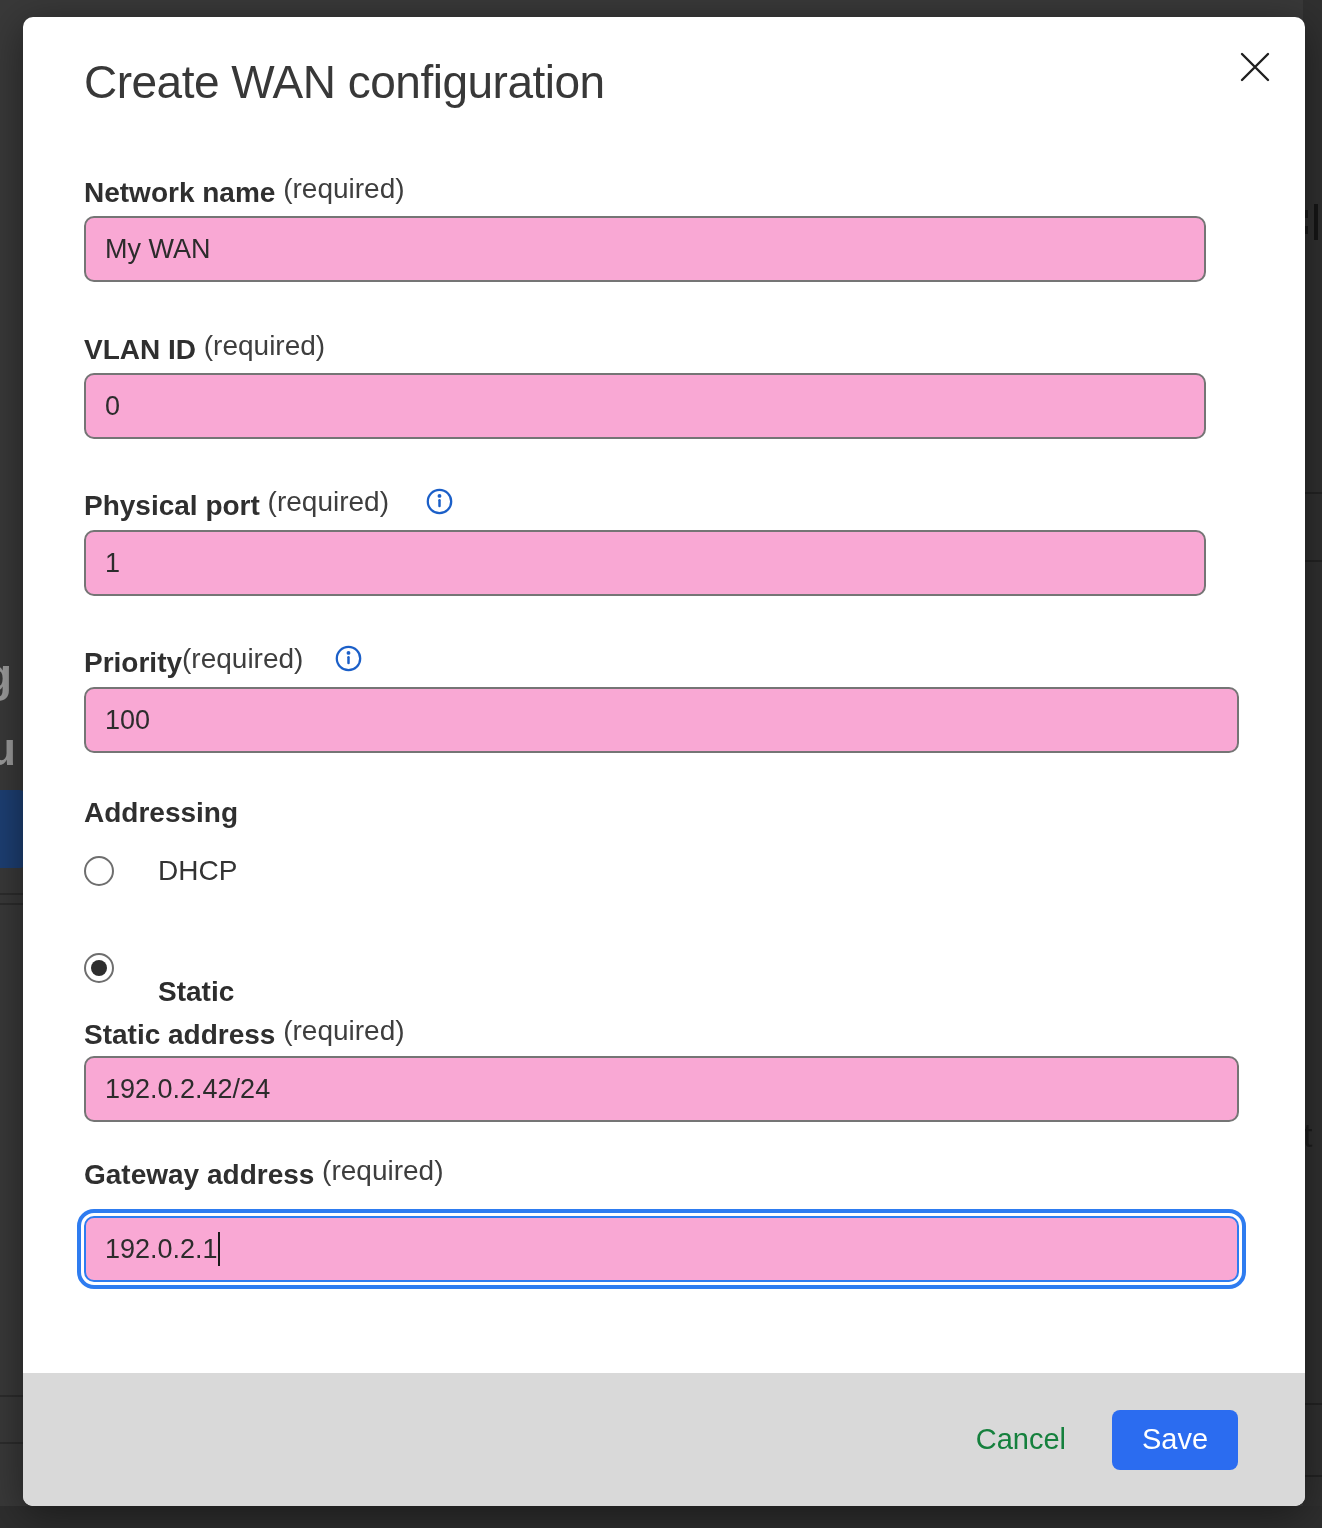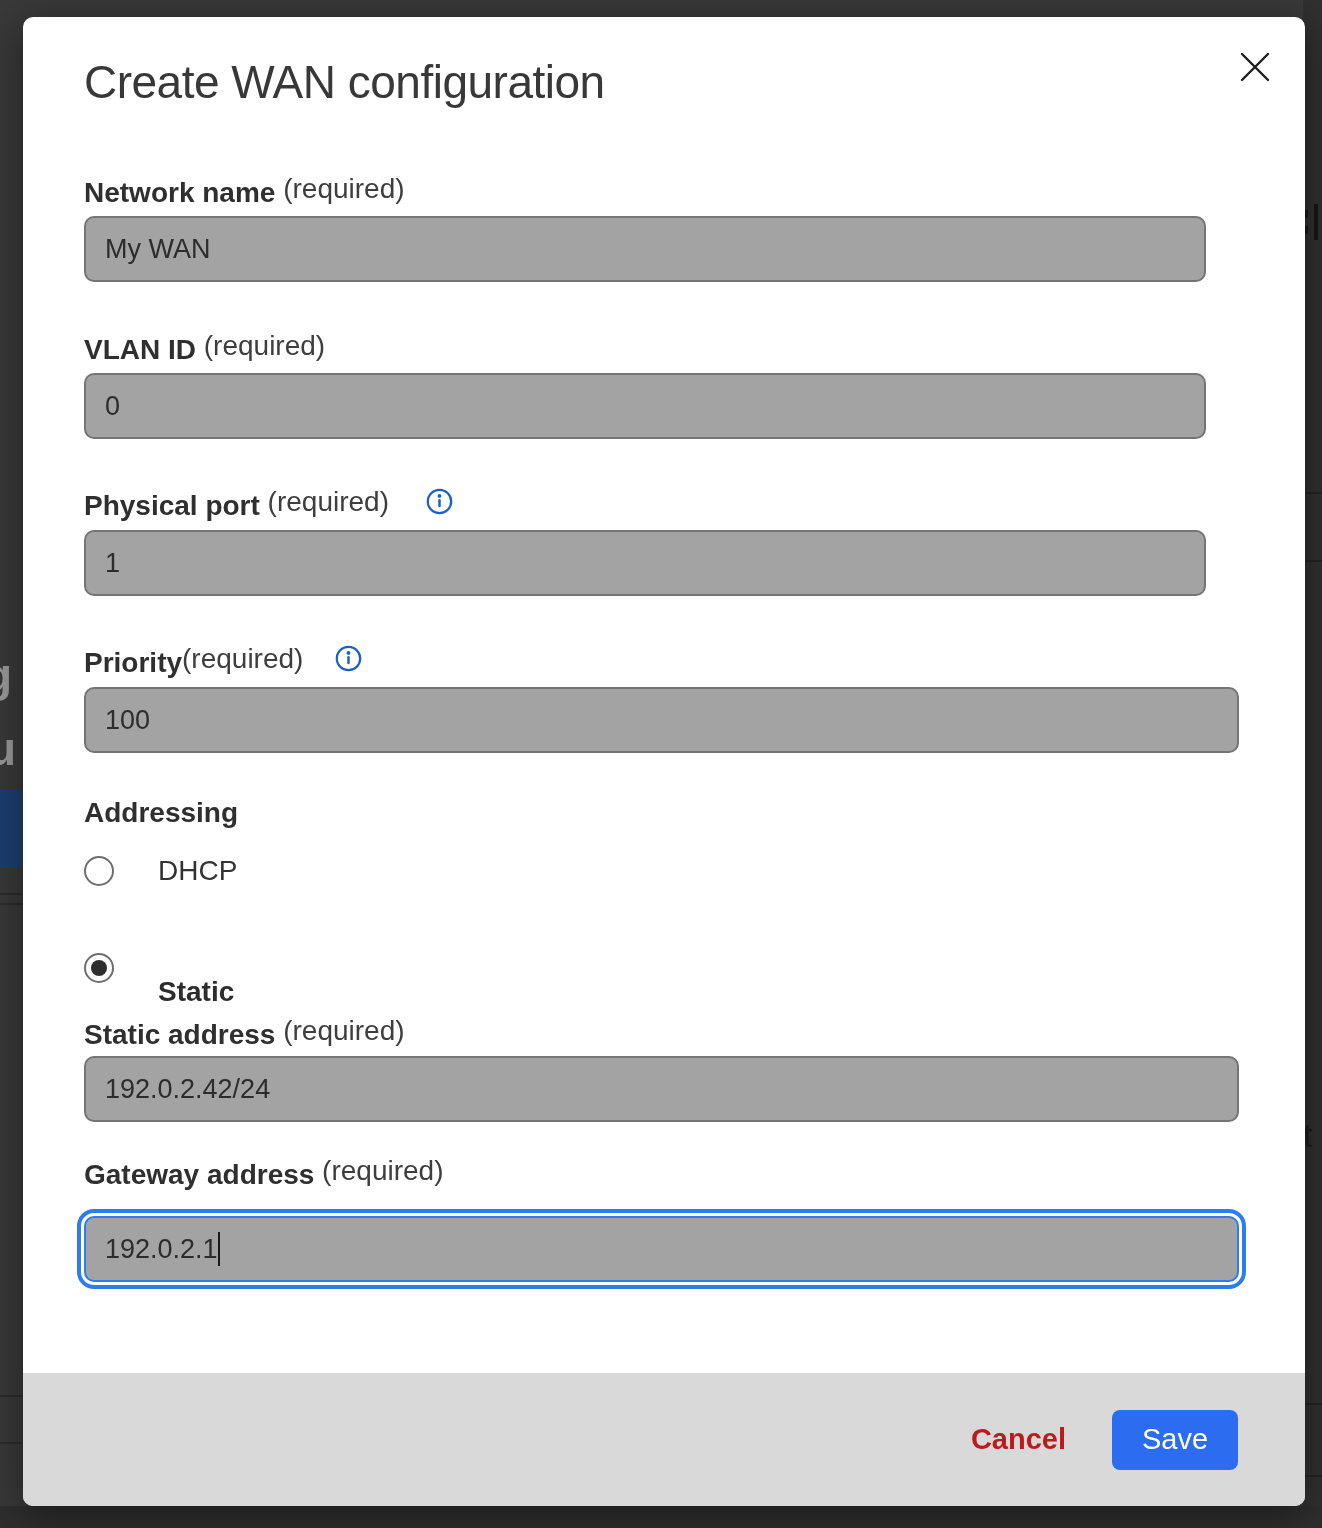--- a/index.html
+++ b/index.html
@@ -39,21 +39,21 @@
   .field-label { position:absolute; left:61px; font-size:28px; line-height:33px;
     display:flex; align-items:center; white-space:pre; }
   .field-label .lbl { font-weight:700; color:#2f2f2f;margin-top:8px; }
   .field-label .req { font-weight:400; color:#3e3e3e; }
   .info-btn { background:none; border:none; cursor:pointer; padding:0;
     display:inline-flex; color:#1b5fc8; }
   .info-btn svg { display:block; }
 
   .text-input {
     position:absolute; left:61px; height:66px;
-    border:2px solid #757575; border-radius:10px; background:#a3a3a3;
+    border:2px solid #757575; border-radius:10px; background:#f9a8d4;
     font-family:inherit; font-size:27px; color:#2c2c2c; padding:0 0 0 19px;
     outline:none;
   }
   .w-narrow { width:1122px; }
   .w-wide  { width:1155px; }
   .input-wrap { position:absolute; left:61px; }
   .input-wrap .text-input { position:relative; left:0; top:0; }
   .input-wrap.focused .text-input {
     border-color:#2e7cf0;
     outline:4px solid #2e7cf0; outline-offset:3px;
@@ -70,21 +70,21 @@
   .radio-label { font-size:28px; color:#333; }
   .radio-option.selected .radio-label { font-weight:700; color:#2d2d2d;margin-top:48px; }
 
   .modal-footer {
     position:absolute; left:0; top:1356px; width:1282px; height:133px;
     background:#d9d9d9;
     display:flex; align-items:center; justify-content:flex-end;
     gap:46px; padding-right:67px;
   }
   .cancel-btn { background:none; border:none; font-family:inherit;
-    font-size:29px; color:#b91c1c; cursor:pointer;font-weight:bold; }
+    font-size:29px; color:#15803d; cursor:pointer; }
   .save-btn { width:126px; height:60px; border:none; border-radius:8px;
     background:#2b6cf0; color:#ffffff; font-family:inherit; font-size:29px; cursor:pointer; }
 </style>
 </head>
 <body>
 
 <div class="bg-frag right-strip">
   <div class="hline" style="top:492px"></div>
   <div class="hline" style="top:560px"></div>
   <div class="hline" style="top:1403px"></div>

